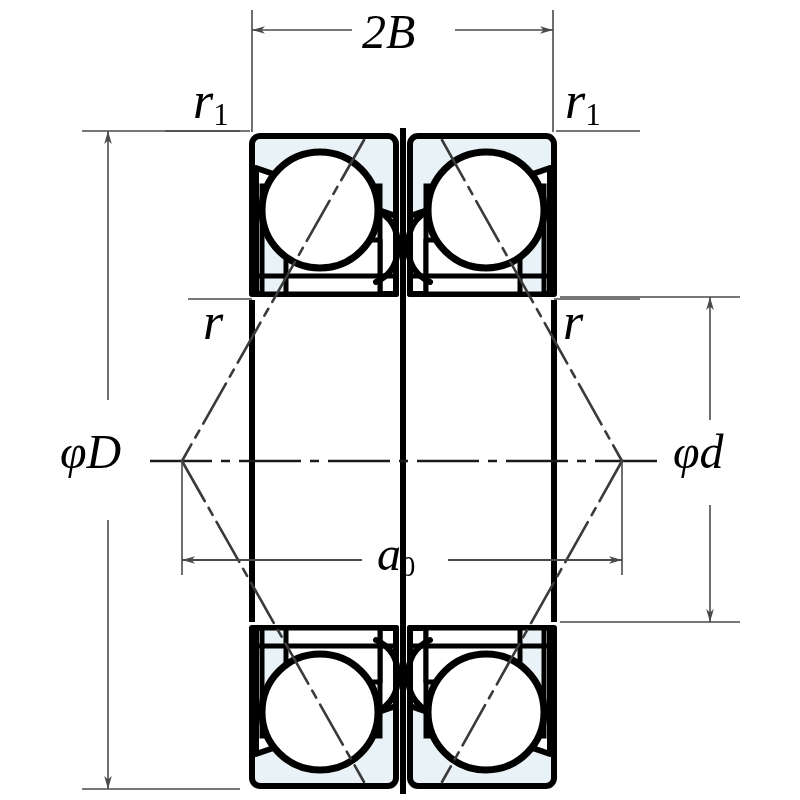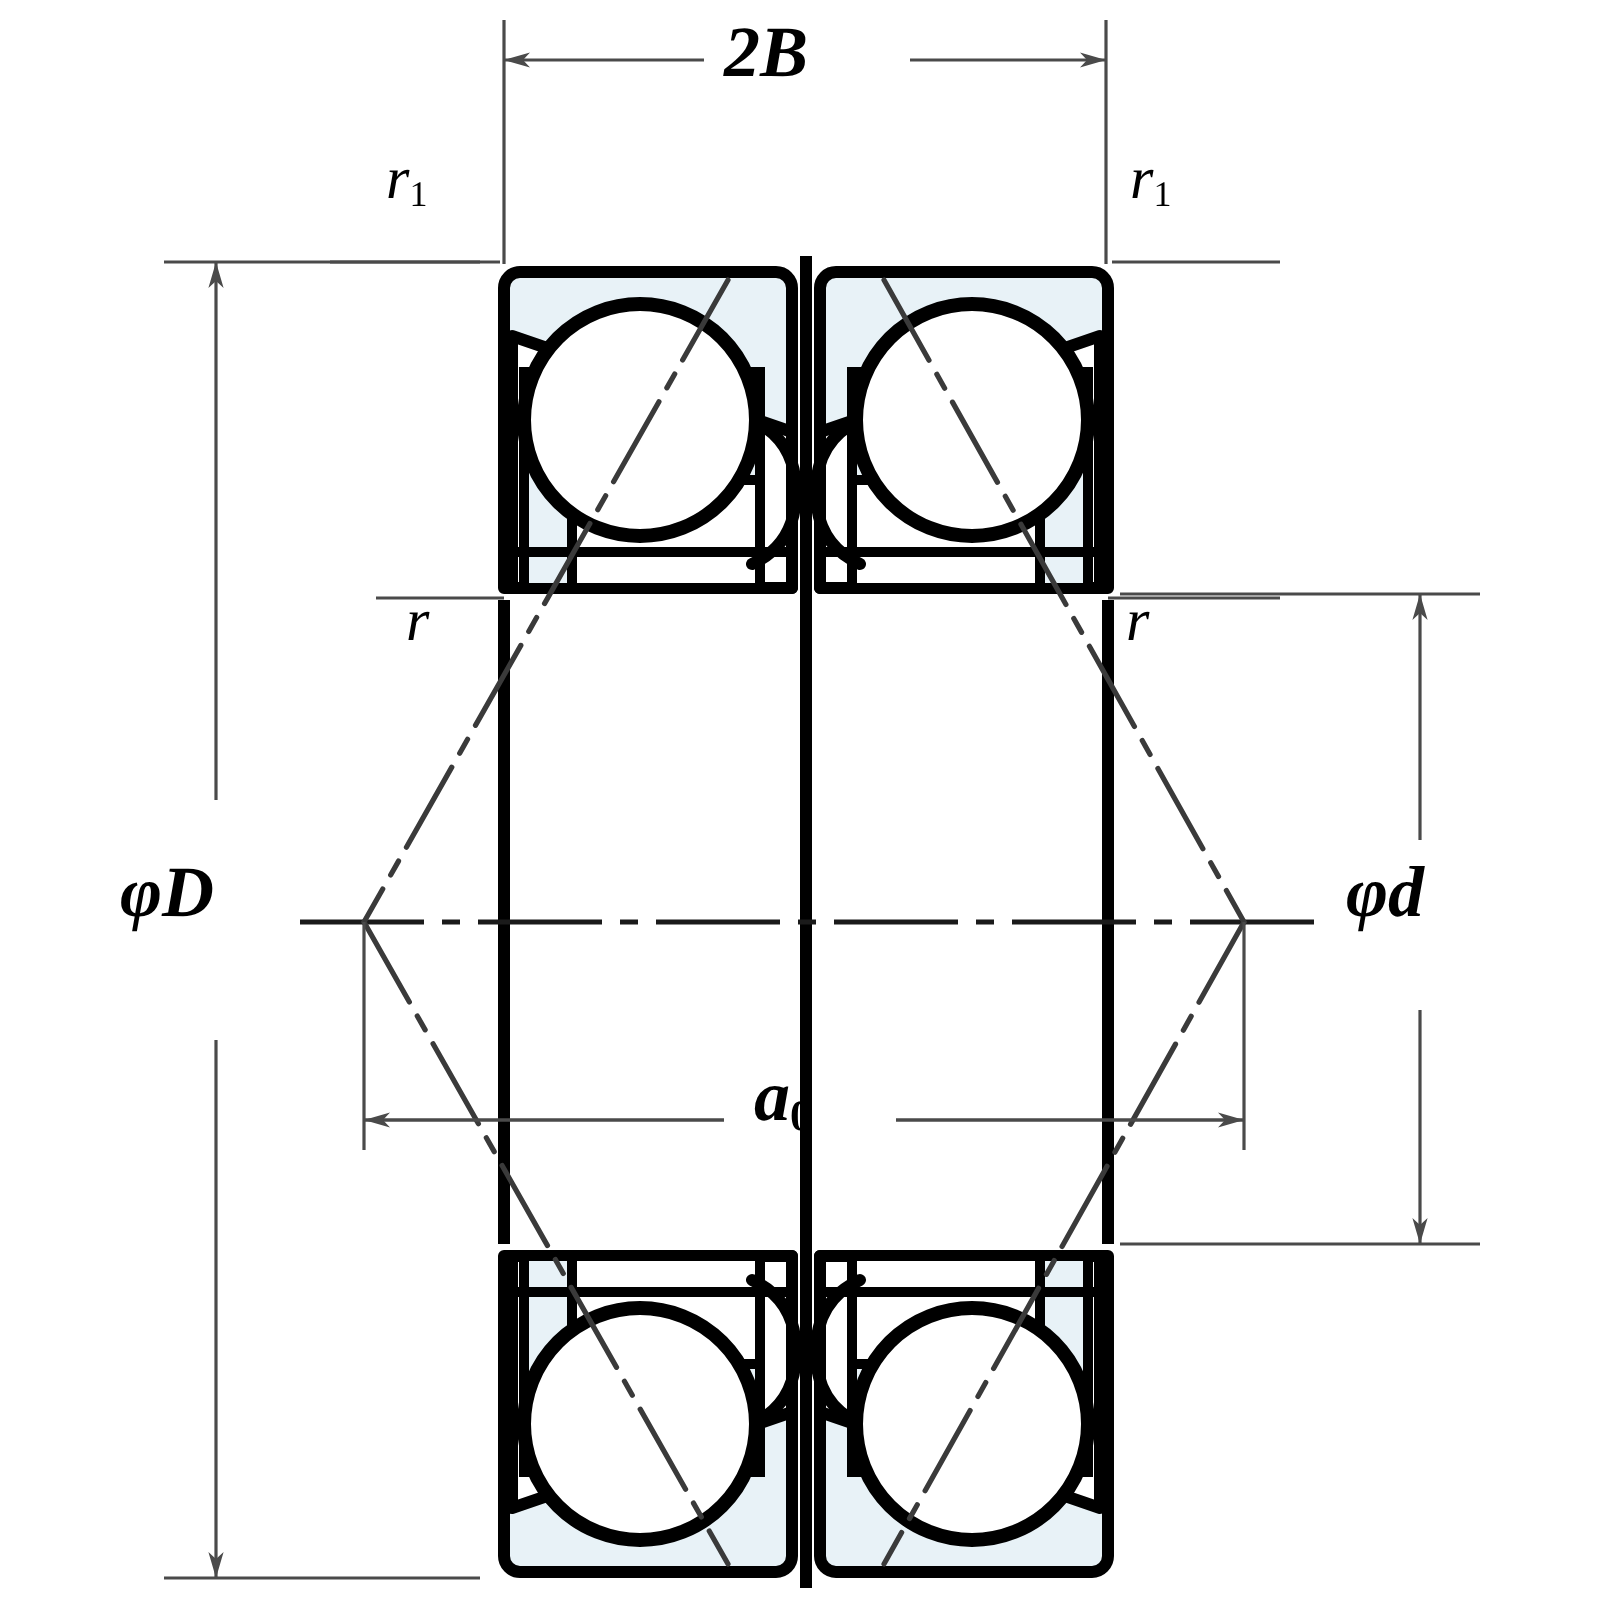--- a/index.html
+++ b/index.html
@@ -2,22 +2,22 @@
 <html><head>
 <meta charset="utf-8">
 <style>
   html,body{margin:0;padding:0;background:#ffffff;}
   body{width:800px;height:800px;overflow:hidden;font-family:"Liberation Serif",serif;}
   #stage{position:relative;width:800px;height:800px;background:#fff;}
   svg#drawing{position:absolute;left:0;top:0;width:800px;height:800px;}
   .lbl{position:absolute;color:#000;font-family:"Liberation Serif",serif;font-style:italic;
        white-space:nowrap;line-height:1;-webkit-font-smoothing:antialiased;}
   .lbl .sub{font-size:0.60em;font-style:normal;vertical-align:-0.22em;letter-spacing:0;}
-  .big{font-size:30px;}
-  .dimtxt{font-size:36px;font-weight:bold;}
+  .big{font-size:52px;}
+  .dimtxt{font-size:48px;}
 </style>
 </head>
 <body>
 
 <div id="stage">
 
   <svg id="drawing" viewBox="0 0 800 800">
     <defs>
       <marker id="arrIn" markerWidth="14" markerHeight="10" refX="13" refY="5" orient="auto" markerUnits="userSpaceOnUse">
         <path d="M13,5 L0,1.2 L3.5,5 L0,8.8 Z" fill="#4a4a4a"></path>

